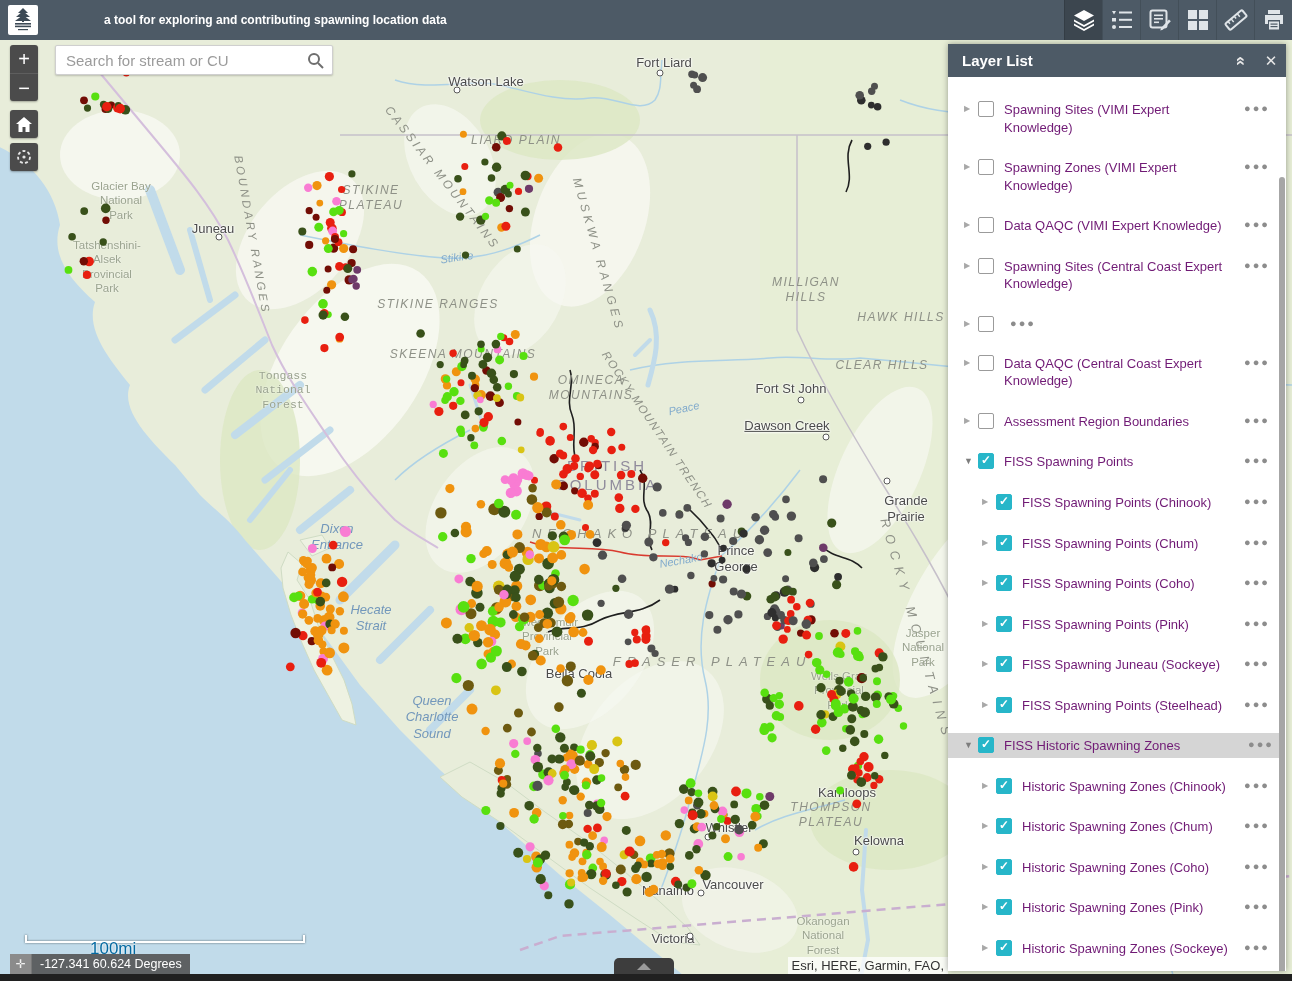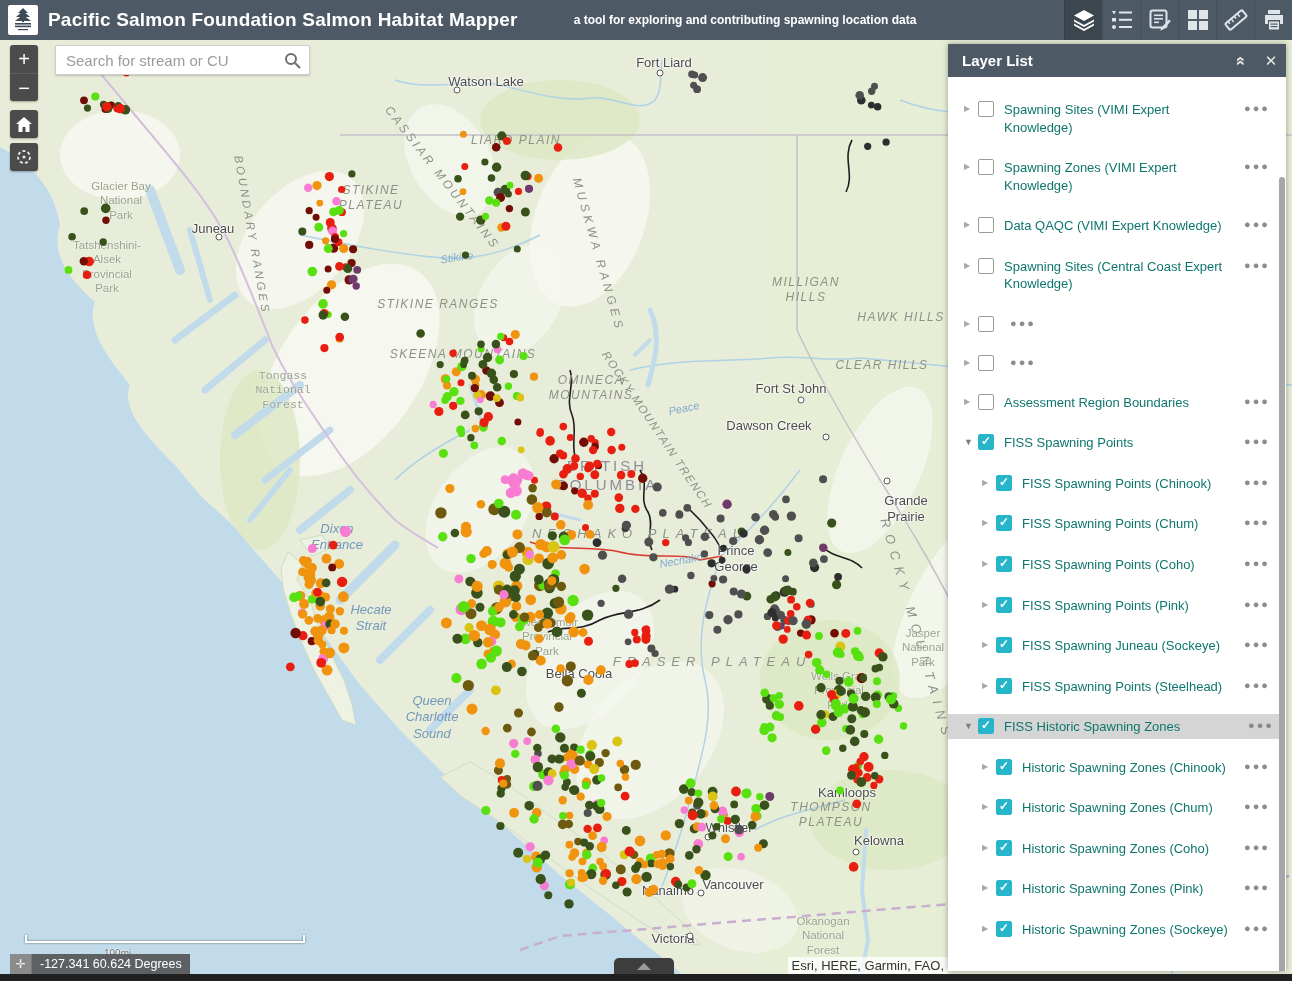--- a/index.html
+++ b/index.html
@@ -24,34 +24,34 @@
   .lbl.phys{color:#8e9187;font-style:italic;font-size:12px;letter-spacing:1.5px;}
   .lbl.region{color:#908b9c;font-size:15px;letter-spacing:3px;}
   .lbl.city{color:#4b4b4b;font-size:13px;text-shadow:0 0 2px #fff,0 0 2px #fff,0 0 3px #fff;}
   .lbl.water{color:#7297bb;font-style:italic;font-size:13px;}
   .lbl.river{color:#82abcc;font-style:italic;font-size:11px;}
   .lbl.park{color:#9aa38e;font-size:11.5px;text-shadow:0 0 2px #fff;}
   .dots{position:absolute;top:0;left:0;pointer-events:none;}
   .marker{position:absolute;width:7px;height:7px;border:1.6px solid #5a5a5a;background:#fff;border-radius:50%;transform:translate(-50%,-50%);pointer-events:none;}
 
   
-  .search{position:absolute;left:55px;top:5px;width:255px;height:30px;background:#fff;border:1px solid #cfcfcf;border-radius:2px;box-shadow:0 1px 2px rgba(0,0,0,.2);display:flex;align-items:center;z-index:20;}
+  .search{position:absolute;left:55px;top:5px;width:278px;height:30px;background:#fff;border:1px solid #cfcfcf;border-radius:2px;box-shadow:0 1px 2px rgba(0,0,0,.2);display:flex;align-items:center;z-index:20;}
   .search input{flex:1;border:none;outline:none;font-size:15px;color:#444;padding:0 6px 0 10px;font-family:"Liberation Sans",sans-serif;background:transparent;}
   .search input::placeholder{color:#9b9b9b;}
   .search .mag{margin-right:8px;cursor:pointer;display:flex;}
 
   
   .navbtn{position:absolute;left:10px;width:28px;background:#4b4b4b;border-radius:3px;z-index:20;box-shadow:0 1px 2px rgba(0,0,0,.3);}
   .zbtn{width:28px;height:28px;color:#fff;font-size:20px;line-height:28px;text-align:center;cursor:pointer;user-select:none;}
   .zbtn+.zbtn{border-top:1px solid #5e5e5e;}
   .sq{position:absolute;left:10px;width:28px;height:28px;background:#4b4b4b;border-radius:3px;display:flex;align-items:center;justify-content:center;cursor:pointer;z-index:20;box-shadow:0 1px 2px rgba(0,0,0,.3);}
 
   
   .scalebar{position:absolute;left:25px;bottom:38px;width:280px;height:8px;border-left:2px solid #fff;border-right:2px solid #fff;border-bottom:2px solid #fff;filter:drop-shadow(0 0 1px rgba(0,0,0,.5));z-index:15;pointer-events:none;}
-  .scale-lbl{position:absolute;left:104px;bottom:22px;font-size:10px;color:#737373;text-shadow:0 0 2px #fff,0 0 2px #fff;z-index:15;pointer-events:none;}
+  .scale-lbl{position:absolute;left:90px;bottom:22px;font-size:17px;color:#0369a1;text-shadow:0 0 2px #fff,0 0 2px #fff;z-index:15;pointer-events:none;}
   .coords{position:absolute;left:10px;bottom:7px;display:flex;align-items:stretch;z-index:15;}
   .coords .movebox{background:#8b8b8b;color:#f0f0f0;width:22px;display:flex;align-items:center;justify-content:center;font-size:12px;border-right:1px solid #777;cursor:pointer;}
   .coords .val{background:rgba(80,80,80,.88);color:#fff;font-size:12.5px;padding:3px 8px;white-space:nowrap;}
   .attrib{position:absolute;right:344px;bottom:7px;background:rgba(255,255,255,.75);color:#323232;font-size:13px;padding:1px 4px;z-index:15;white-space:nowrap;}
 
   
   .botbar{position:absolute;left:0;right:0;bottom:0;height:7px;background:#202020;z-index:40;}
   .bottab{position:absolute;left:614px;bottom:7px;width:60px;height:16px;background:#3d3d3d;border-radius:5px 5px 0 0;display:flex;align-items:center;justify-content:center;cursor:pointer;z-index:40;}
   .bottab .arr{width:0;height:0;border-left:7px solid transparent;border-right:7px solid transparent;border-bottom:7px solid #9a9a9a;}
 
@@ -64,21 +64,21 @@
   .panel-body{position:relative;flex:1;overflow:hidden;padding:20px 10px 10px 16px;}
   .scroll-thumb{position:absolute;right:1px;top:100px;width:6px;height:812px;background:#a6a6a6;border-radius:3px;}
   .lrow{display:flex;align-items:flex-start;margin-bottom:16px;padding:3px 4px 3px 0;cursor:default;}
   .lrow.sel{background:#d5d5d5;margin-left:-16px;padding-left:16px;margin-right:-4px;}
   .lrow.child{padding-left:18px;}
   .tri{width:12px;flex:0 0 auto;font-size:8px;color:#a8a8a8;margin-top:4px;cursor:pointer;}
   .tri.open{color:#7d7d7d;font-size:9px;}
   .cb{width:16px;height:16px;flex:0 0 auto;border:1px solid #9b9b9b;border-radius:2px;background:#fff;margin:1px 10px 0 2px;cursor:pointer;position:relative;}
   .cb.on{background:#27b6c9;border-color:#27b6c9;}
   .cb.on::after{content:"✓";position:absolute;left:2px;top:-1px;color:#fff;font-size:12px;font-weight:bold;}
-  .ltxt{flex:1;font-size:13px;color:#0f766e;line-height:1.35;padding-top:1px;cursor:pointer;}
+  .ltxt{flex:1;font-size:13px;color:#701a75;line-height:1.35;padding-top:1px;cursor:pointer;}
   .lmenu{flex:0 0 auto;color:#8c8c8c;font-size:11px;letter-spacing:2px;padding:2px 2px 0 6px;cursor:pointer;white-space:nowrap;}
 </style>
 </head>
 <body>
 
 <div class="app">
 
   <div class="hdr">
     <div class="logo">
       <svg width="22" height="24" viewBox="0 0 22 24">
@@ -86,21 +86,20 @@
           <rect x="10" y="2" width="2" height="12"></rect>
           <path d="M11 0 L6 5 H16 Z"></path>
           <path d="M11 3 L4 9 H18 Z"></path>
           <path d="M11 7 L3 13 H19 Z"></path>
           <rect x="3" y="15" width="16" height="1.6"></rect>
           <rect x="3" y="17.6" width="16" height="1.6"></rect>
           <rect x="6" y="21" width="10" height="1.2"></rect>
         </g>
       </svg>
     </div>
-    <div class="hdr-title">Pacific Salmon Foundation Salmon Habitat Mapper</div>
     <div class="hdr-sub">a tool for exploring and contributing spawning location data</div>
     <div class="tools">
       <div class="tool-btn active">
         <svg width="24" height="22" viewBox="0 0 24 22">
             <g fill="#fff">
           <path d="M12 1 L22 6.5 12 12 2 6.5Z"></path>
           <path d="M2 10.5 L12 16 22 10.5 22 12.5 12 18 2 12.5Z"></path>
           <path d="M2 14.5 L12 20 22 14.5 22 16.5 12 22 2 16.5Z"></path>
         </g>
           </svg>
@@ -272,21 +271,21 @@
 Strait</div>
         <div class="lbl water" style="left: 432px; top: 677px; transform: translate(-50%, -50%);">Queen
 Charlotte
 Sound</div>
         <div class="lbl river" style="left: 457px; top: 218px; transform: translate(-50%, -50%) rotate(-8deg);">Stikine</div>
         <div class="lbl river" style="left: 684px; top: 369px; transform: translate(-50%, -50%) rotate(-12deg);">Peace</div>
         <div class="lbl river" style="left: 681px; top: 521px; transform: translate(-50%, -50%) rotate(-10deg);">Nechako</div>
         <div class="lbl city" style="left: 486px; top: 42px; transform: translate(-50%, -50%);">Watson Lake</div>
         <div class="lbl city" style="left: 664px; top: 23px; transform: translate(-50%, -50%);">Fort Liard</div>
         <div class="lbl city" style="left: 791px; top: 349px; transform: translate(-50%, -50%);">Fort St John</div>
-        <div class="lbl city" style="left: 769px; top: 386px; transform: translate(-50%, -50%);">Dawson Creek</div>
+        <div class="lbl city" style="left: 787px; top: 386px; transform: translate(-50%, -50%); text-decoration: underline;">Dawson Creek</div>
         <div class="lbl city" style="left: 906px; top: 429px; transform: translate(-50%, -50%); margin-top: 40px;">Grande
 Prairie</div>
         <div class="lbl city" style="left: 736px; top: 519px; transform: translate(-50%, -50%);">Prince
 George</div>
         <div class="lbl city" style="left: 213px; top: 189px; transform: translate(-50%, -50%);">Juneau</div>
         <div class="lbl city" style="left: 579px; top: 634px; transform: translate(-50%, -50%);">Bella Coola</div>
         <div class="lbl city" style="left: 729px; top: 788px; transform: translate(-50%, -50%);">Whistler</div>
         <div class="lbl city" style="left: 847px; top: 753px; transform: translate(-50%, -50%);">Kamloops</div>
         <div class="lbl city" style="left: 879px; top: 801px; transform: translate(-50%, -50%);">Kelowna</div>
         <div class="lbl city" style="left: 668px; top: 851px; transform: translate(-50%, -50%);">Nanaimo</div>
@@ -1259,20 +1258,21 @@
             <span class="lmenu">●●●</span>
           </div>
           <div class="lrow">
             <span class="tri">▶</span>
             <span class="cb"></span>
             <span class="lmenu">●●●</span>
           </div>
           <div class="lrow">
             <span class="tri">▶</span>
             <span class="cb"></span>
+            <span class="ltxt">Data QAQC (Central Coast Expert Knowledge)</span>
             <span class="lmenu">●●●</span>
           </div>
           <div class="lrow">
             <span class="tri">▶</span>
             <span class="cb"></span>
             <span class="ltxt">Assessment Region Boundaries</span>
             <span class="lmenu">●●●</span>
           </div>
           <div class="lrow">
             <span class="tri open">▼</span>

